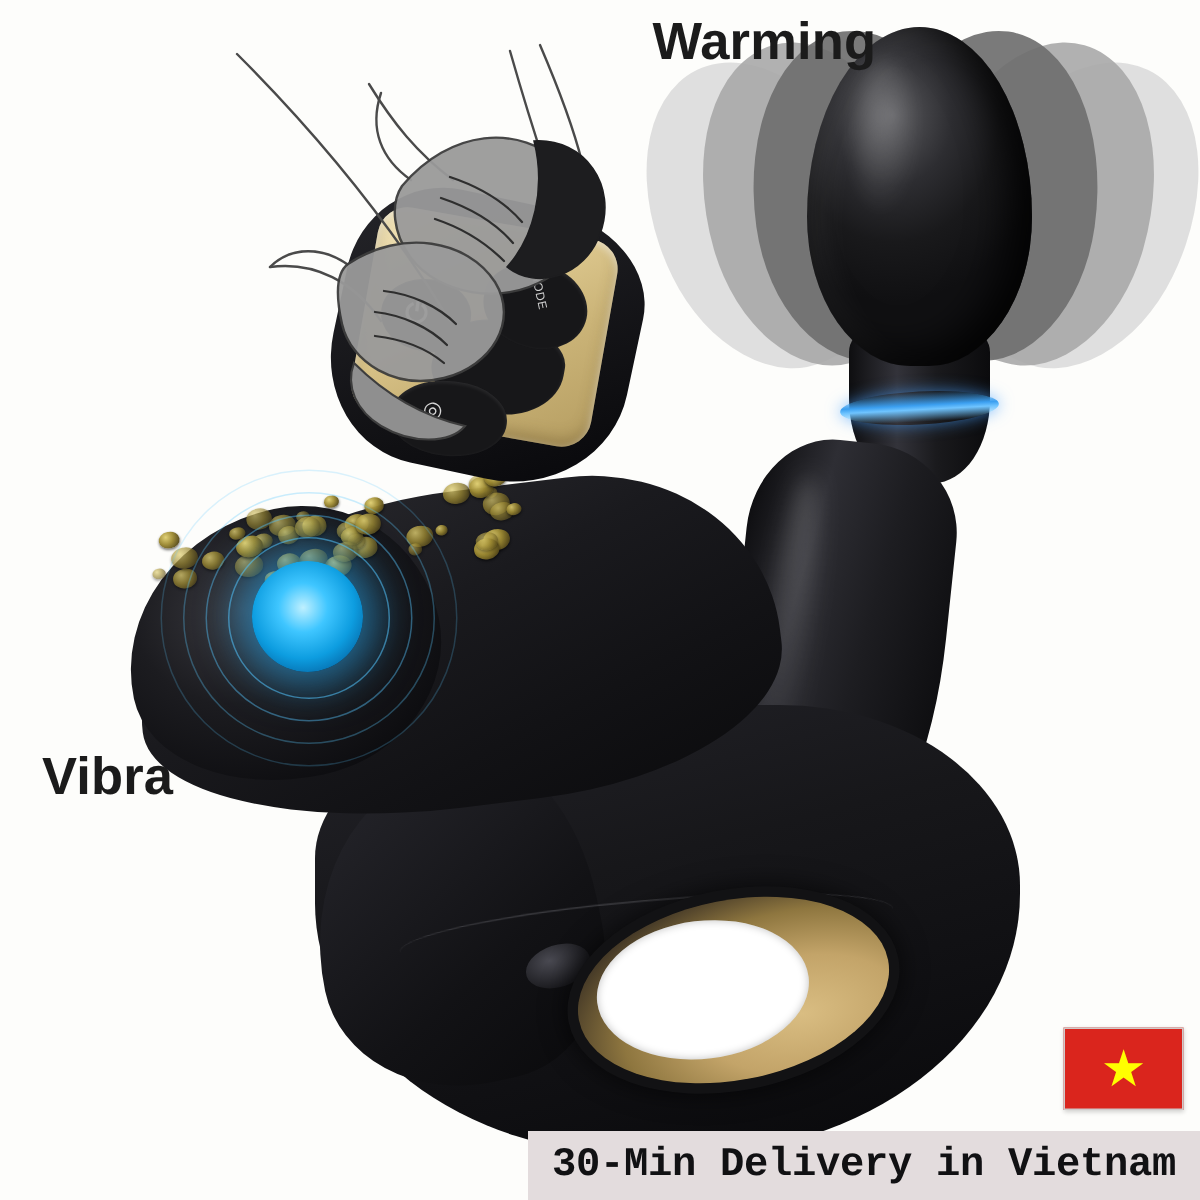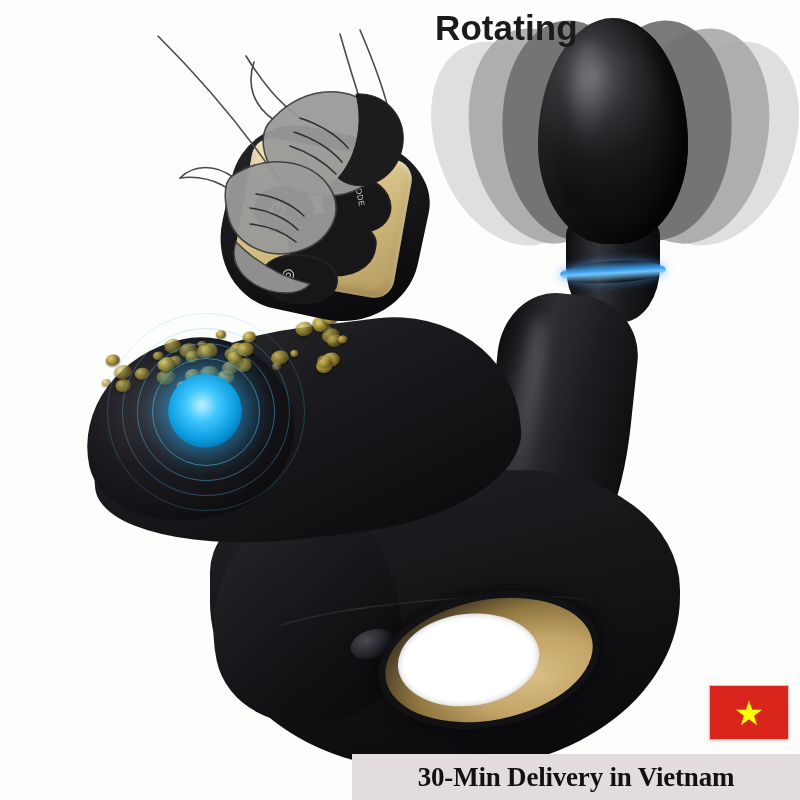--- a/index.html
+++ b/index.html
@@ -192,21 +192,21 @@
   
   #hand{position:absolute;left:0;top:0;width:330px;height:300px;}
 
   
   #banner{
     position:absolute;left:352px;top:754px;width:448px;height:46px;
     background:#e3dcdd;z-index:60;
     display:flex;align-items:center;justify-content:center;
   }
   #banner-text{
-    font-family:Liberation Serif, serif;
+    font-family:Liberation Mono, monospace;
     font-weight:700;font-size:27px;color:#111113;white-space:nowrap;
     letter-spacing:-.2px;
   }
   #flag{
     position:absolute;left:709px;top:685px;width:78px;height:53px;z-index:60;
     background:#da251d;border:1px solid #cfc9c9;
     display:flex;align-items:center;justify-content:center;
     box-shadow:0 1px 3px rgba(0,0,0,.18);
   }
   #flag-star{color:#ffff00;font-size:34px;line-height:1;}
@@ -333,21 +333,22 @@
         <path d="M140 118 C 158 124, 174 134, 186 146"></path>
         <path d="M106 166 C 124 168, 142 176, 154 188"></path>
         <path d="M100 180 C 118 182, 136 190, 148 202"></path>
         <path d="M100 196 C 118 198, 134 204, 146 214"></path>
       </g>
       <path d="M86 214 C 108 236, 134 250, 160 256 C 150 268, 124 268, 104 256
                C 88 246, 80 230, 86 214 Z" fill="#8f8f8f" stroke="#3d3d3d" stroke-width="1.4"></path>
     </svg>
   </div>
 
-  <div class="feature-label" id="lbl-rotating">Rotating</div>
+  <div class="feature-label" id="lbl-rotating">Warming</div>
+  <div class="feature-label" id="lbl-vibrating">Vibra</div>
 
   <div id="flag">
     <span id="flag-star">★</span>
   </div>
 
   <div id="banner">
     <span id="banner-text">30-Min Delivery in Vietnam</span>
   </div>
 
 </div>

